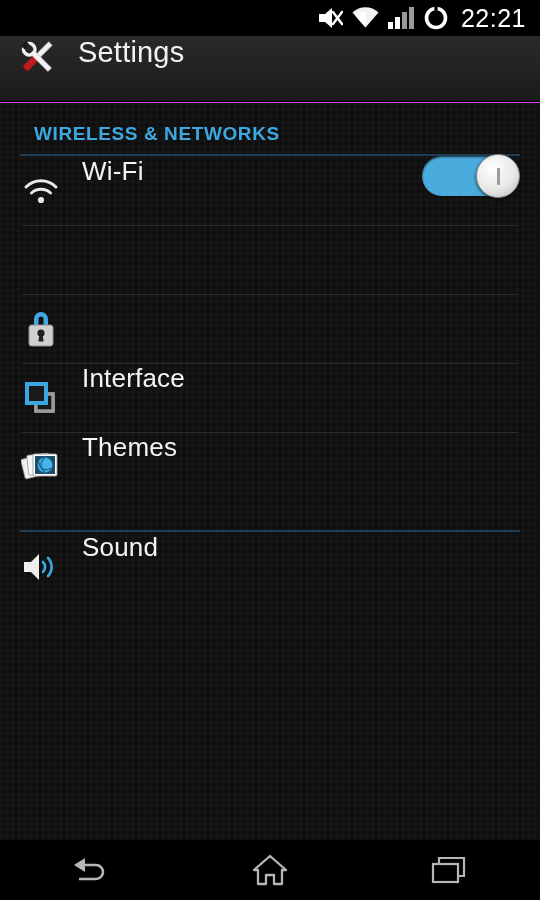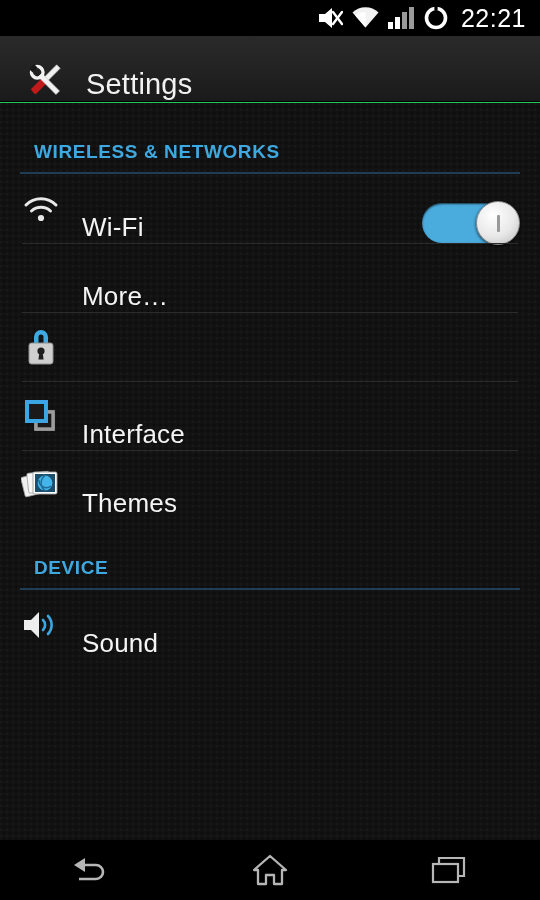--- a/index.html
+++ b/index.html
@@ -7,21 +7,21 @@
   html, body {
     width:540px; height:900px;
     background:#000;
     font-family:"Liberation Sans", sans-serif;
     overflow:hidden;
   }
 
   #screen {
     position:relative;
     width:540px; height:900px;
-    background:#22c55e;
+    background:#d946ef;
     overflow:hidden;
   }
 
   
   .texture {
     background-color:#121212;
     background-image:
       radial-gradient(circle at 1px 1px, rgba(255,255,255,0.035) 0.6px, transparent 1px),
       radial-gradient(circle at 4px 4px, rgba(0,0,0,0.45) 0.6px, transparent 1px);
     background-size:6px 6px, 6px 6px;
@@ -40,47 +40,47 @@
     color:#ffffff; font-size:25px; letter-spacing:0.5px;
     margin-left:12px; line-height:1;
   }
 
   
   #action-bar {
     position:absolute; top:36px; left:0;
     width:540px; height:66px;
     background:linear-gradient(to bottom,#2a2a2a 0%,#222222 55%,#1a1a1a 100%);
     border-bottom:1px solid #000;
-    display:flex; align-items:flex-end;
-    padding-left:24px;
+    display:flex; align-items:flex-start;
+    padding-left:16px;
   }
   #action-bar .title {
     color:#f2f2f2; font-size:29px; margin-left:20px;
     font-weight:400; letter-spacing:0.2px;
   }
 
   
   #list {
     position:absolute; top:103px; left:0;
     width:540px; height:737px;
     overflow:hidden;
   }
 
   .section-header { padding:20px 0 0 0; }
   .section-header .label {
     color:#3ea8e0; font-size:19px; font-weight:bold;
-    letter-spacing:0.6px; padding-left:34px;margin-top:18px;
+    letter-spacing:0.6px; padding-left:34px;
   }
   .section-header .rule {
     margin:9px 20px 0 20px; height:2px;
     background:#1f3d55;
   }
 
   .row {
-    display:flex; align-items:flex-end;
+    display:flex; align-items:flex-start;
     height:69px; padding:0 22px 0 0;
     position:relative;
   }
   .row + .row::before {
     content:""; position:absolute; top:0; left:22px; right:22px;
     height:1px; background:#2b2b2b;
   }
   .row .icon-slot {
     width:82px; min-width:82px; height:69px;
     display:flex; align-items:center; justify-content:center;
@@ -206,21 +206,20 @@
         </div>
         <div class="row-label">Wi-Fi</div>
         <div class="switch on">
           <div class="thumb">
             <div class="mark-i"></div>
           </div>
         </div>
       </div>
       <div class="row">
         <div class="icon-slot"></div>
-        <div class="row-label">More…</div>
       </div>
       <div class="row">
         <div class="icon-slot">
           <svg width="34" height="38" viewBox="0 0 34 38">
             <path d="M10 16 L10 9 a7 7 0 0 1 14 0 L24 16 L19.5 16 L19.5 9 a2.5 2.5 0 0 0 -5 0 L14.5 16 Z" fill="#3fa9e3"></path>
             <rect x="5" y="15" width="24" height="21" rx="2.5" fill="#cfcfcf" stroke="#8f8f8f" stroke-width="1"></rect>
             <circle cx="17" cy="23" r="3.6" fill="#1e1e1e"></circle>
             <path d="M15.4 24.5 L18.6 24.5 L19.6 31.5 L14.4 31.5 Z" fill="#1e1e1e"></path>
           </svg>
         </div>
@@ -248,21 +247,20 @@
             <rect x="12" y="5" width="24" height="22" rx="1.5" fill="#ffffff" stroke="#9e9e9e" stroke-width="0.9"></rect>
             <rect x="14" y="7" width="20" height="18" fill="#1c4f6e"></rect>
             <circle cx="24" cy="16" r="7.4" fill="#45b4e8"></circle>
             <path d="M18 13 a7.4 7.4 0 0 0 12 6" fill="none" stroke="#1e6c96" stroke-width="1.5"></path>
             <path d="M24 8.6 a9 9 0 0 0 0 14.8" fill="none" stroke="#1e6c96" stroke-width="1.4"></path>
           </svg>
         </div>
         <div class="row-label">Themes</div>
       </div>
       <div class="section-header">
-        <div class="label">DEVICE</div>
         <div class="rule"></div>
       </div>
       <div class="row">
         <div class="icon-slot">
           <svg width="38" height="32" viewBox="0 0 38 32">
             <path d="M2 11 L9 11 L17 3 L17 29 L9 21 L2 21 Z" fill="#ededed"></path>
             <g fill="none" stroke="#3aa7e2" stroke-width="2.6" stroke-linecap="round">
               <path d="M21 11 a7 7 0 0 1 0 10"></path>
               <path d="M26 7 a13 13 0 0 1 0 18"></path>
             </g>

